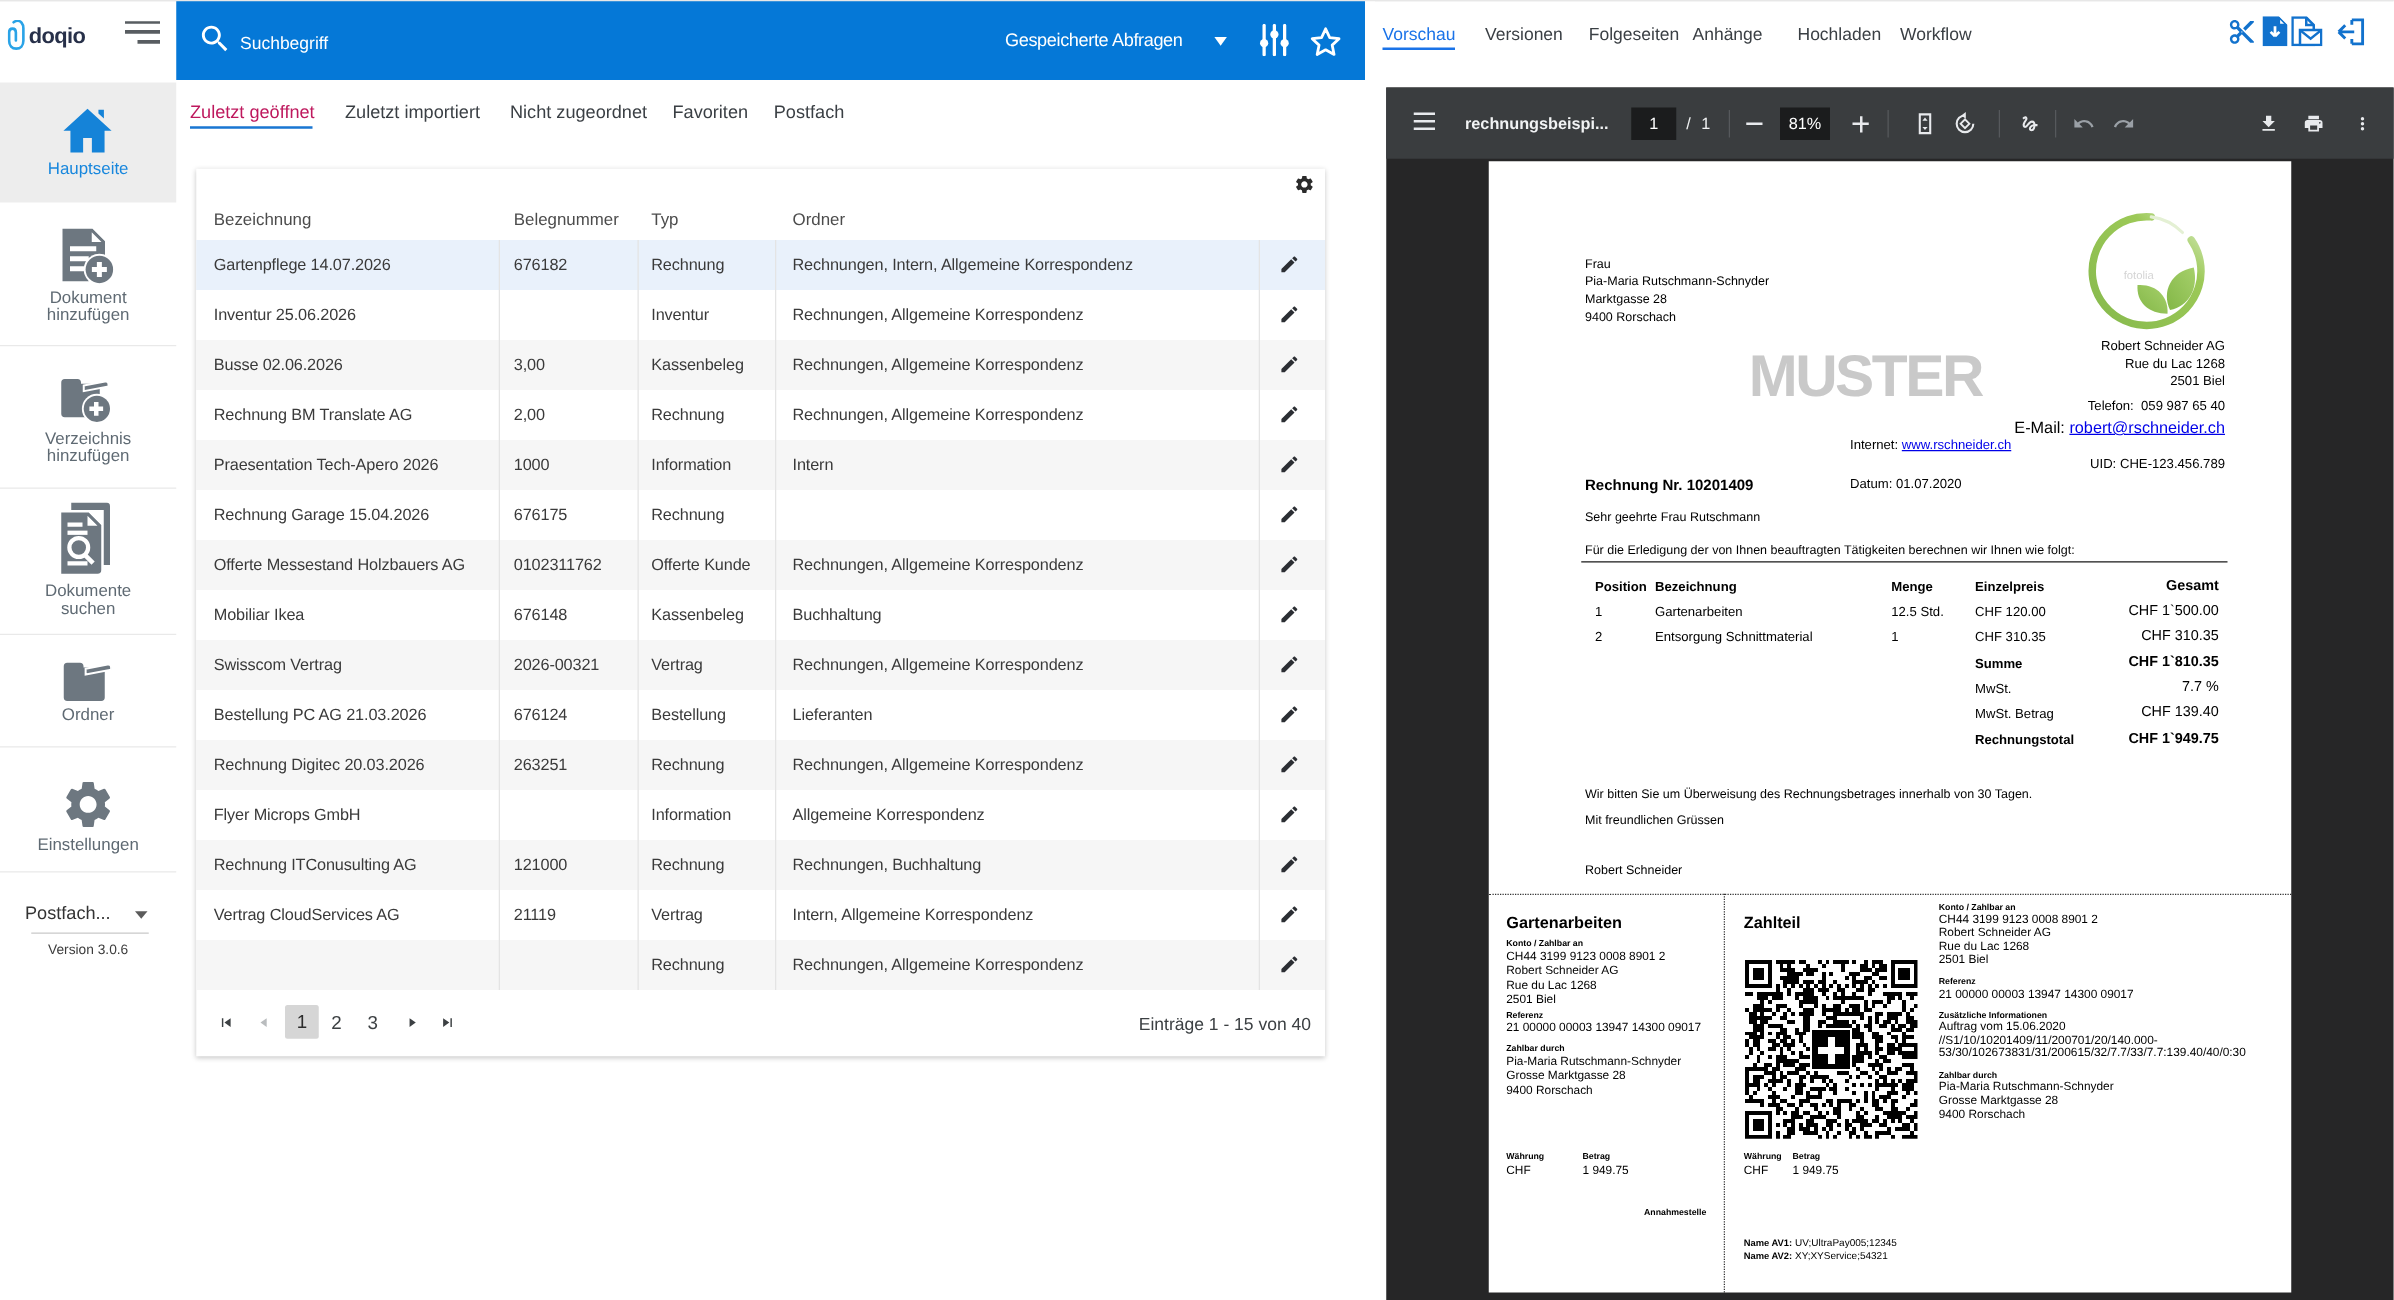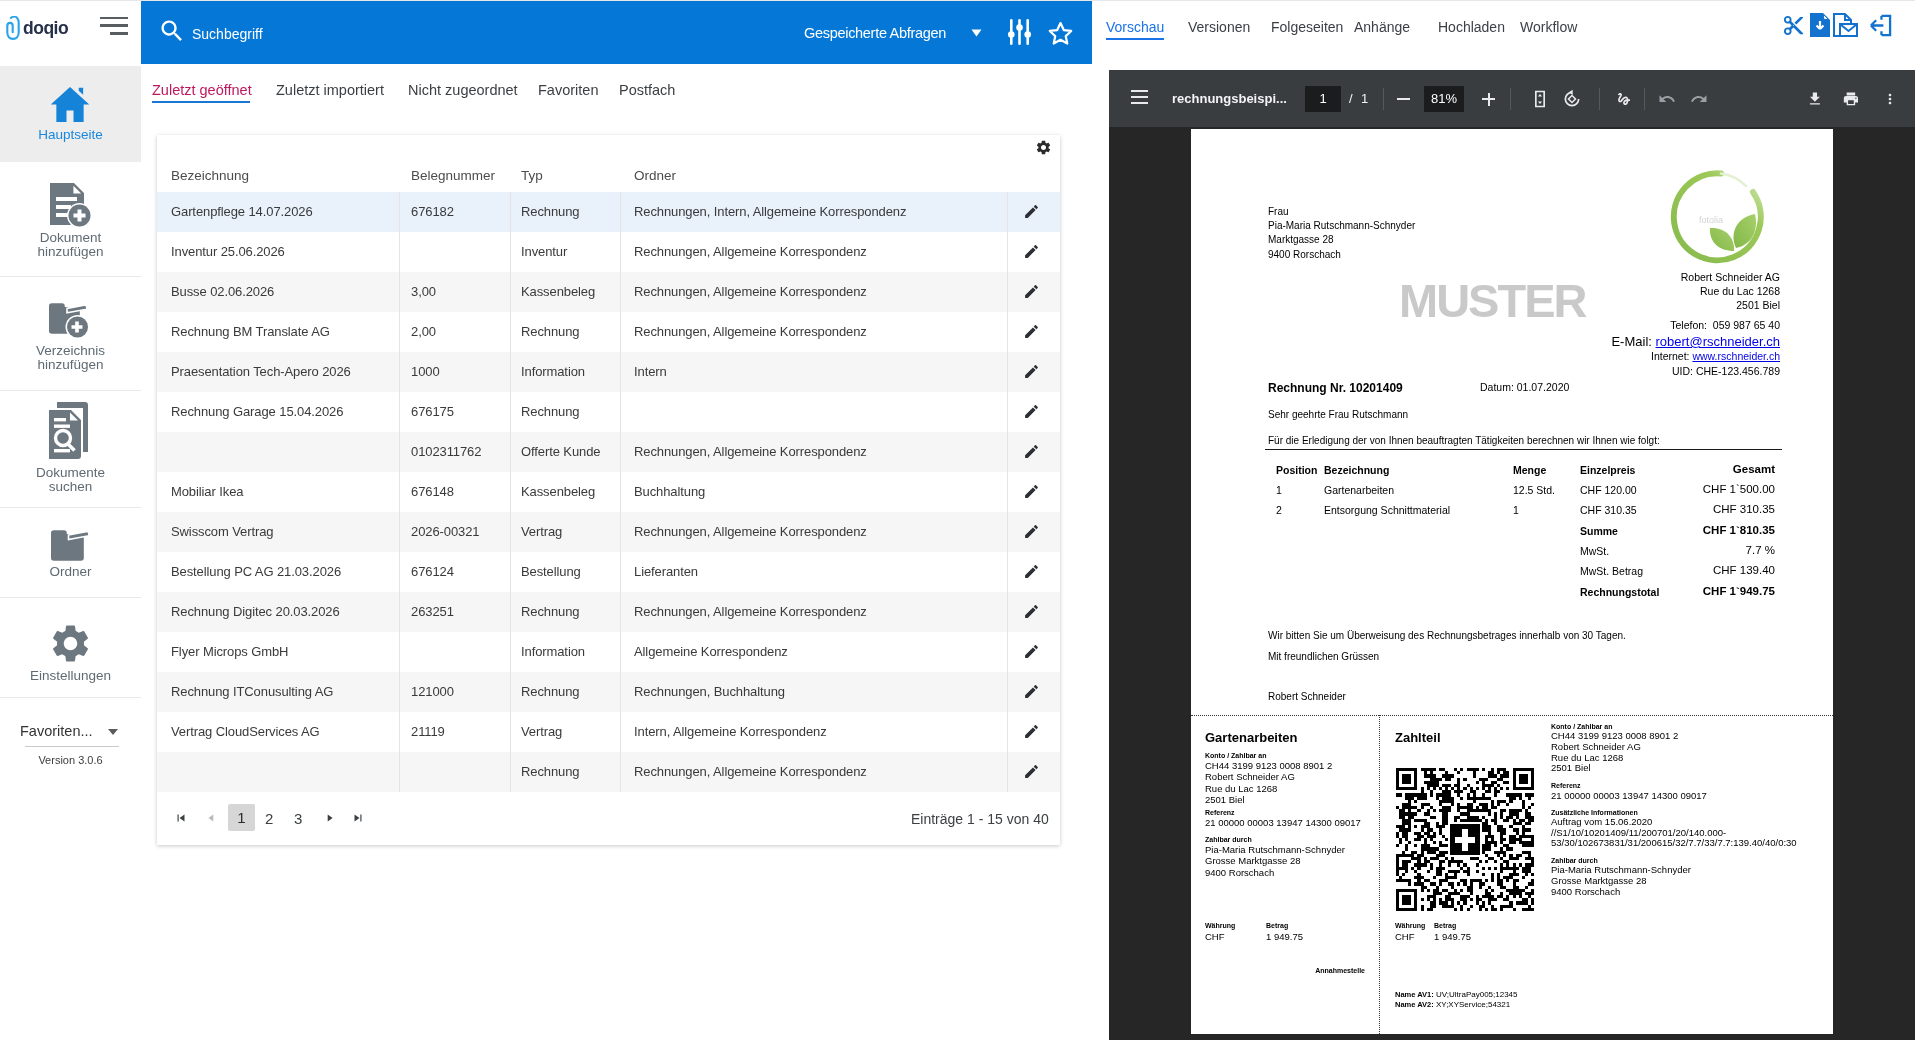--- a/index.html
+++ b/index.html
@@ -94,21 +94,21 @@
     <path d="M19.5 7 L37 3.6 C38.8 3.3 39.9 4.4 39.9 6 V7.8 L19.5 11.6 Z" fill="#6d7780" stroke="#fff" stroke-width="1.6"></path>
   </svg>
   <div class="slabel" style="top:564px">Ordner</div>
 
   <svg class="ic" style="left:48px;top:620px" width="45" height="45" viewBox="0 0 24 24">
     <path d="M19.14 12.94c.04-.3.06-.61.06-.94 0-.32-.02-.64-.07-.94l2.03-1.58c.18-.14.23-.41.12-.61l-1.92-3.32c-.12-.22-.37-.29-.59-.22l-2.39.96c-.5-.38-1.03-.7-1.62-.94l-.36-2.54c-.04-.24-.24-.41-.48-.41h-3.84c-.24 0-.43.17-.47.41l-.36 2.54c-.59.24-1.13.57-1.62.94l-2.39-.96c-.22-.08-.47 0-.59.22L2.74 8.87c-.12.21-.08.47.12.61l2.03 1.58c-.05.3-.09.63-.09.94s.02.64.07.94l-2.03 1.58c-.18.14-.23.41-.12.61l1.92 3.32c.12.22.37.29.59.22l2.39-.96c.5.38 1.03.7 1.62.94l.36 2.54c.05.24.24.41.48.41h3.84c.24 0 .44-.17.47-.41l.36-2.54c.59-.24 1.13-.56 1.62-.94l2.39.96c.22.08.47 0 .59-.22l1.92-3.32c.12-.22.07-.47-.12-.61l-2.01-1.58zM12 15.6c-1.98 0-3.6-1.62-3.6-3.6s1.62-3.6 3.6-3.6 3.6 1.62 3.6 3.6-1.62 3.6-3.6 3.6z" fill="#6d7780"></path>
   </svg>
   <div class="slabel" style="top:668px">Einstellungen</div>
 
   <div class="abs" style="left:0;top:722px;width:141px;text-align:left">
-    <span style="position:absolute;left:20px;top:0;font-size:14.5px;color:#333">Favoriten...</span>
+    <span style="position:absolute;left:20px;top:0;font-size:14.5px;color:#333">Postfach...</span>
   </div>
   <svg class="ic" style="left:107px;top:727px" width="12" height="8" viewBox="0 0 12 8">
       <path d="M1 1 H11 L6 7 Z" fill="#5b5b5b"></path>
     </svg>
   <div class="abs" style="left:25px;top:745px;width:94px;height:1px;background:#c9c9c9"></div>
   <div class="abs" style="left:0;top:753px;width:141px;text-align:center;font-size:11px;color:#3c3c3c">Version 3.0.6</div>
 </div>
 
 <div id="topbar">
   <svg class="ic" style="left:17px;top:17px" width="28" height="28" viewBox="0 0 24 24">
@@ -197,20 +197,21 @@
     </div>
 <div class="row" style="top:392px;background:#ffffff">
       <div class="c c1">Rechnung Garage 15.04.2026</div>
       <div class="c c2">676175</div>
       <div class="c c3">Rechnung</div>
       <svg style="position:absolute;left:866px;top:11px" width="17" height="17" viewBox="0 0 24 24">
         <path d="M3 17.25V21h3.75L17.81 9.94l-3.75-3.75L3 17.25zM20.71 7.04c.39-.39.39-1.02 0-1.41l-2.34-2.34c-.39-.39-1.02-.39-1.41 0l-1.83 1.83 3.75 3.75 1.83-1.83z" fill="#2b2e33"></path>
       </svg>
     </div>
 <div class="row" style="top:432px;background:#f6f6f6">
+      <div class="c c1">Offerte Messestand Holzbauers AG</div>
       <div class="c c2">0102311762</div>
       <div class="c c3">Offerte Kunde</div>
       <div class="c c4">Rechnungen, Allgemeine Korrespondenz</div>
       <svg style="position:absolute;left:866px;top:11px" width="17" height="17" viewBox="0 0 24 24">
         <path d="M3 17.25V21h3.75L17.81 9.94l-3.75-3.75L3 17.25zM20.71 7.04c.39-.39.39-1.02 0-1.41l-2.34-2.34c-.39-.39-1.02-.39-1.41 0l-1.83 1.83 3.75 3.75 1.83-1.83z" fill="#2b2e33"></path>
       </svg>
     </div>
 <div class="row" style="top:472px;background:#ffffff">
       <div class="c c1">Mobiliar Ikea</div>
       <div class="c c2">676148</div>
@@ -401,21 +402,21 @@
       <path d="M77 85 C70 70 78 54 96 51 C100 68 92 82 77 85 Z" fill="url(#lf)"></path>
       <path d="M75 88 C76 74 66 64 51 65 C50 79 60 88 75 88 Z" fill="url(#lf)"></path>
       <text x="52" y="60" font-size="9" fill="#d4d4d4" text-anchor="middle">fotolia</text>
     </svg>
 
     <div class="d" style="left:77px;top:76px;font-size:10px;line-height:14.2px">Frau<br>Pia-Maria Rutschmann-Schnyder<br>Marktgasse 28<br>9400 Rorschach</div>
     <div class="d" style="left:208px;top:144px;font-size:47px;font-weight:bold;color:#c9c9c9;letter-spacing:-2px">MUSTER</div>
     <div class="d" style="left:289px;top:141px;width:300px;text-align:right;font-size:10.5px;line-height:14.2px">Robert Schneider AG<br>Rue du Lac 1268<br>2501 Biel</div>
     <div class="d" style="left:289px;top:190px;width:300px;text-align:right;font-size:10.5px">Telefon:&nbsp; 059 987 65 40</div>
     <div class="d" style="left:289px;top:205px;width:300px;text-align:right;font-size:13px">E-Mail: <span style="color:#0000e8;text-decoration:underline">robert@rschneider.ch</span></div>
-    <div class="d" style="left:289px;top:221px;width:300px;text-align:right;font-size:10.5px">Internet: <span style="color:#0000e8;text-decoration:underline">www.rschneider.ch</span></div>
+    <div class="d" style="left:289px;top:221px;width:300px;text-align:left;font-size:10.5px">Internet: <span style="color:#0000e8;text-decoration:underline">www.rschneider.ch</span></div>
     <div class="d" style="left:289px;top:236px;width:300px;text-align:right;font-size:10.5px">UID: CHE-123.456.789</div>
     <div class="d" style="left:289px;top:252px;width:300px;text-align:left;font-size:10.5px">Datum: 01.07.2020</div>
     <div class="d" style="left:77px;top:252px;font-size:12px;font-weight:bold">Rechnung Nr. 10201409</div>
     <div class="d" style="left:77px;top:280px;font-size:10px">Sehr geehrte Frau Rutschmann</div>
     <div class="d" style="left:77px;top:306px;font-size:10px">Für die Erledigung der von Ihnen beauftragten Tätigkeiten berechnen wir Ihnen wie folgt:</div>
     <div class="d" style="left:74px;top:320px;width:517px;height:1.4px;background:#1a1a1a"></div>
     <div class="d" style="left:85px;top:335px;font-size:10.5px;font-weight:bold">Position</div>
     <div class="d" style="left:133px;top:335px;font-size:10.5px;font-weight:bold">Bezeichnung</div>
     <div class="d" style="left:322px;top:335px;font-size:10.5px;font-weight:bold">Menge</div>
     <div class="d" style="left:389px;top:335px;font-size:10.5px;font-weight:bold">Einzelpreis</div>

